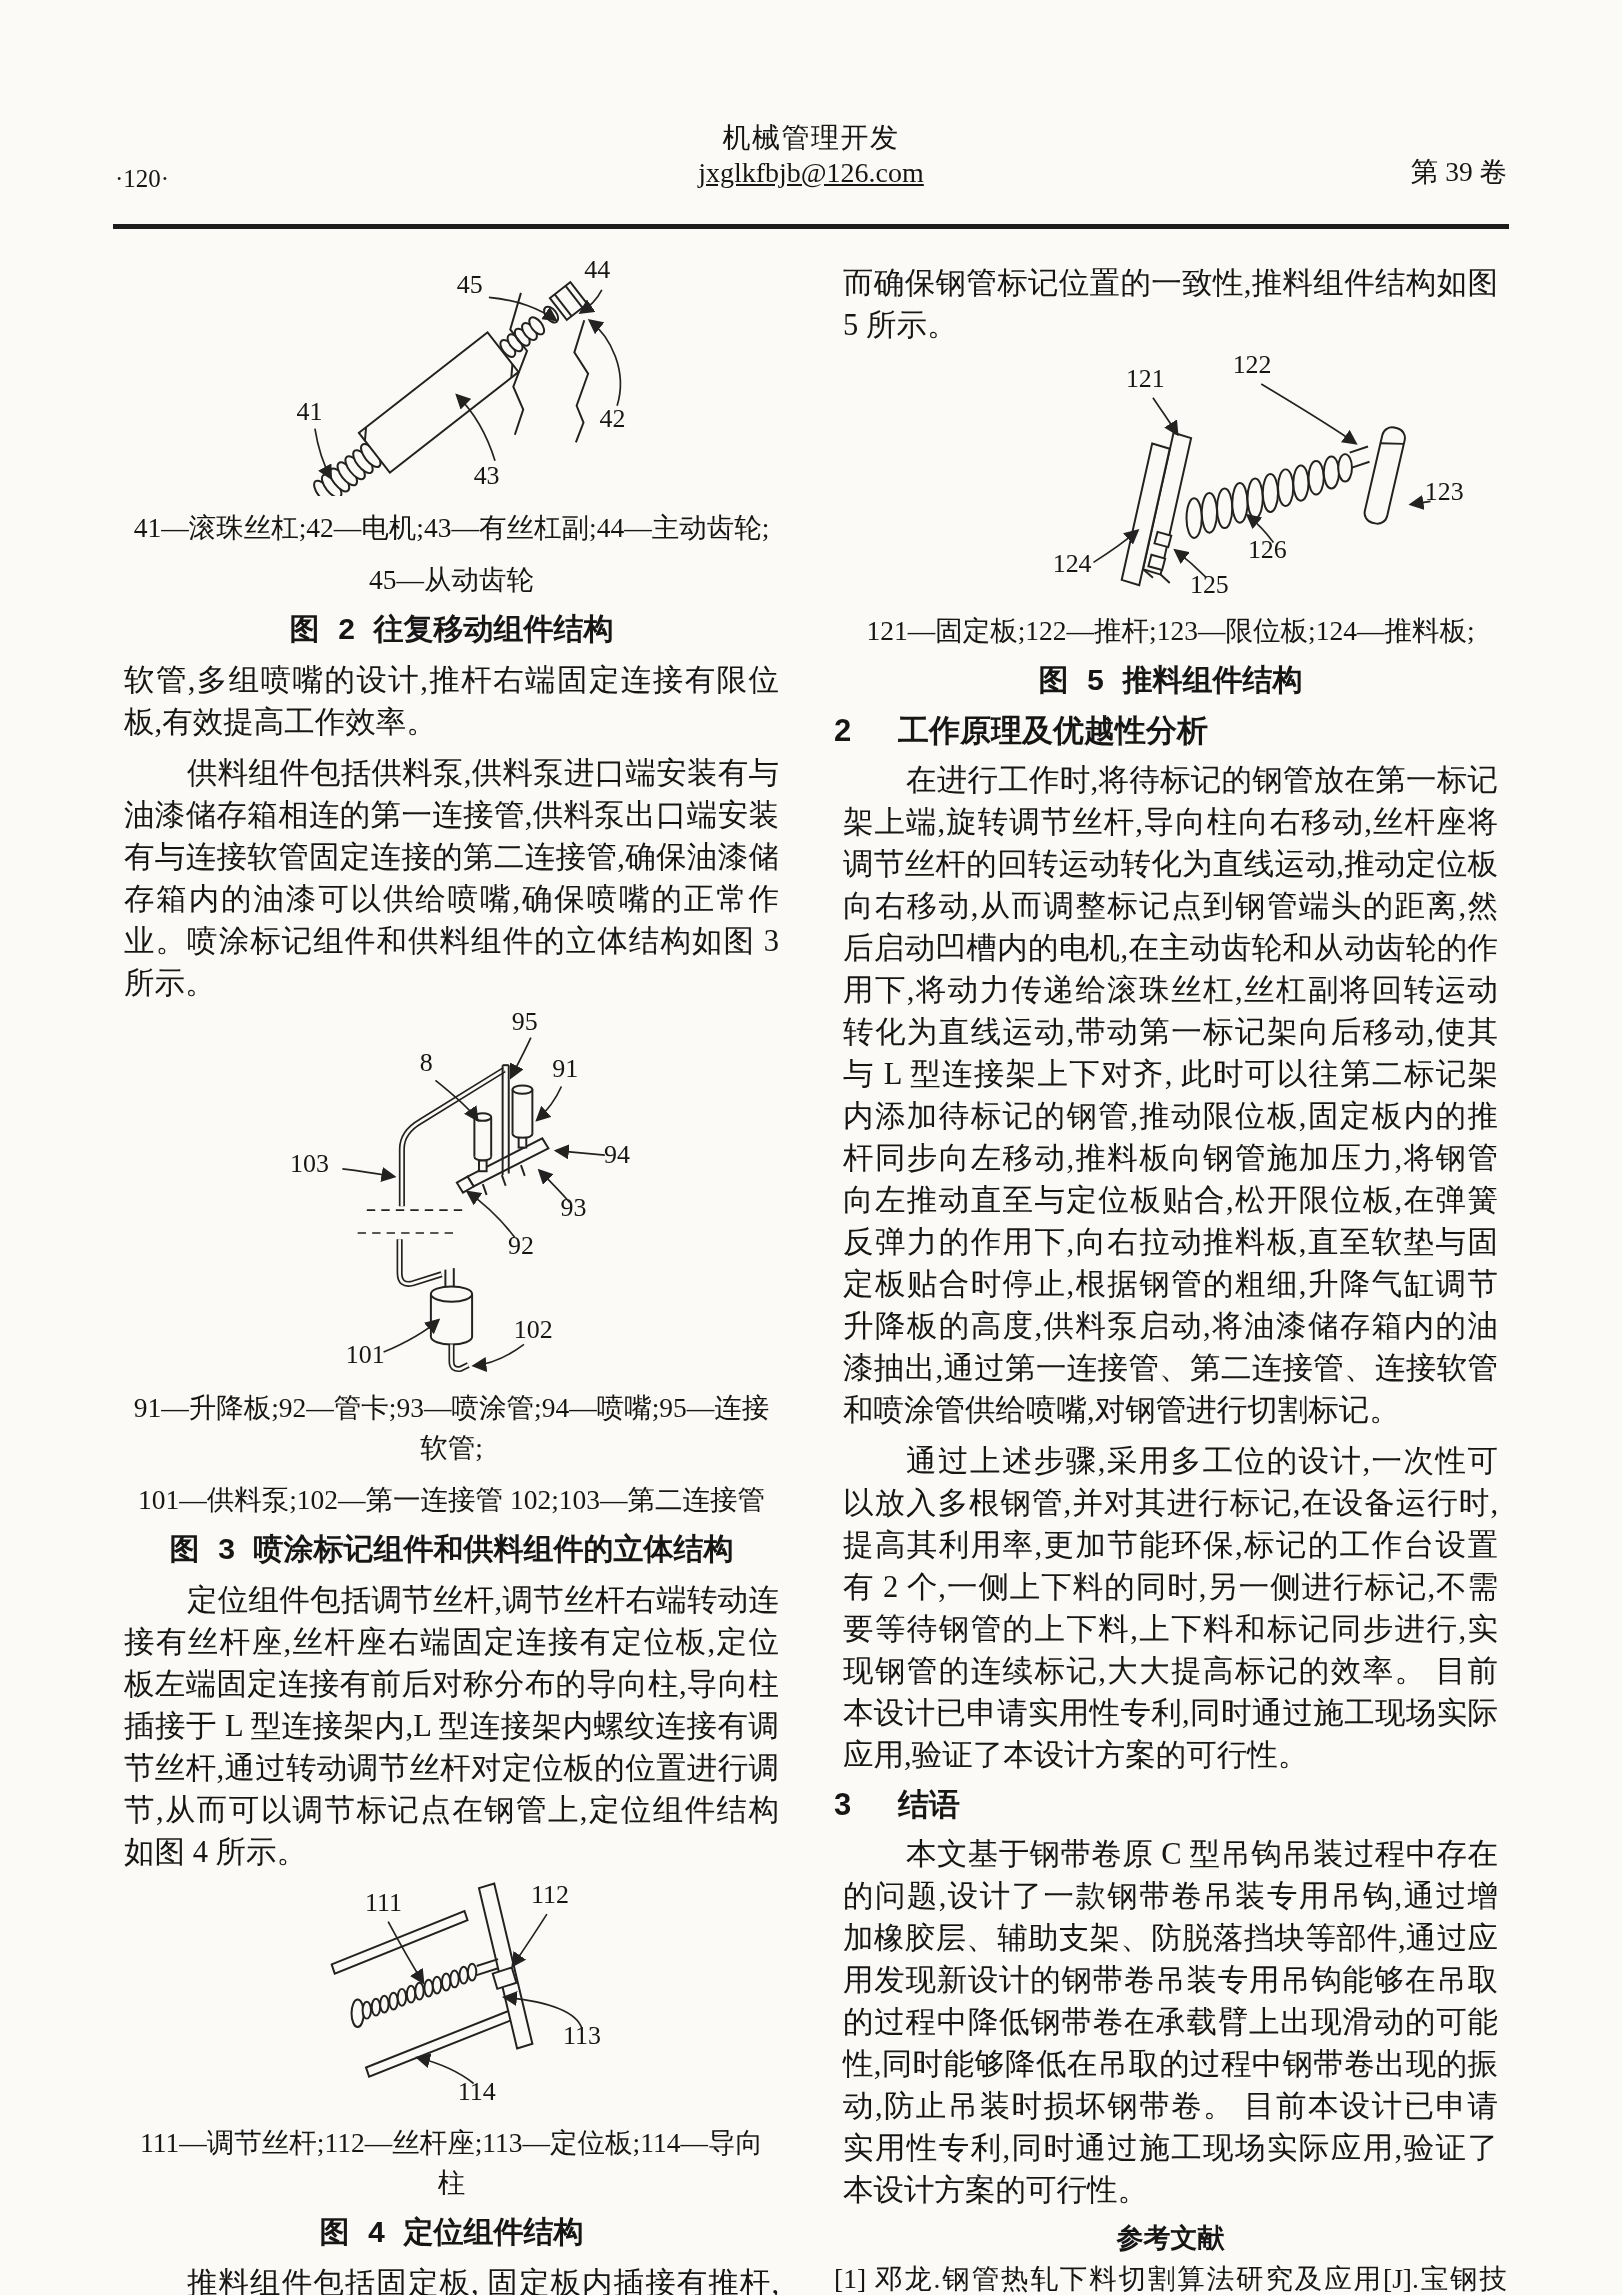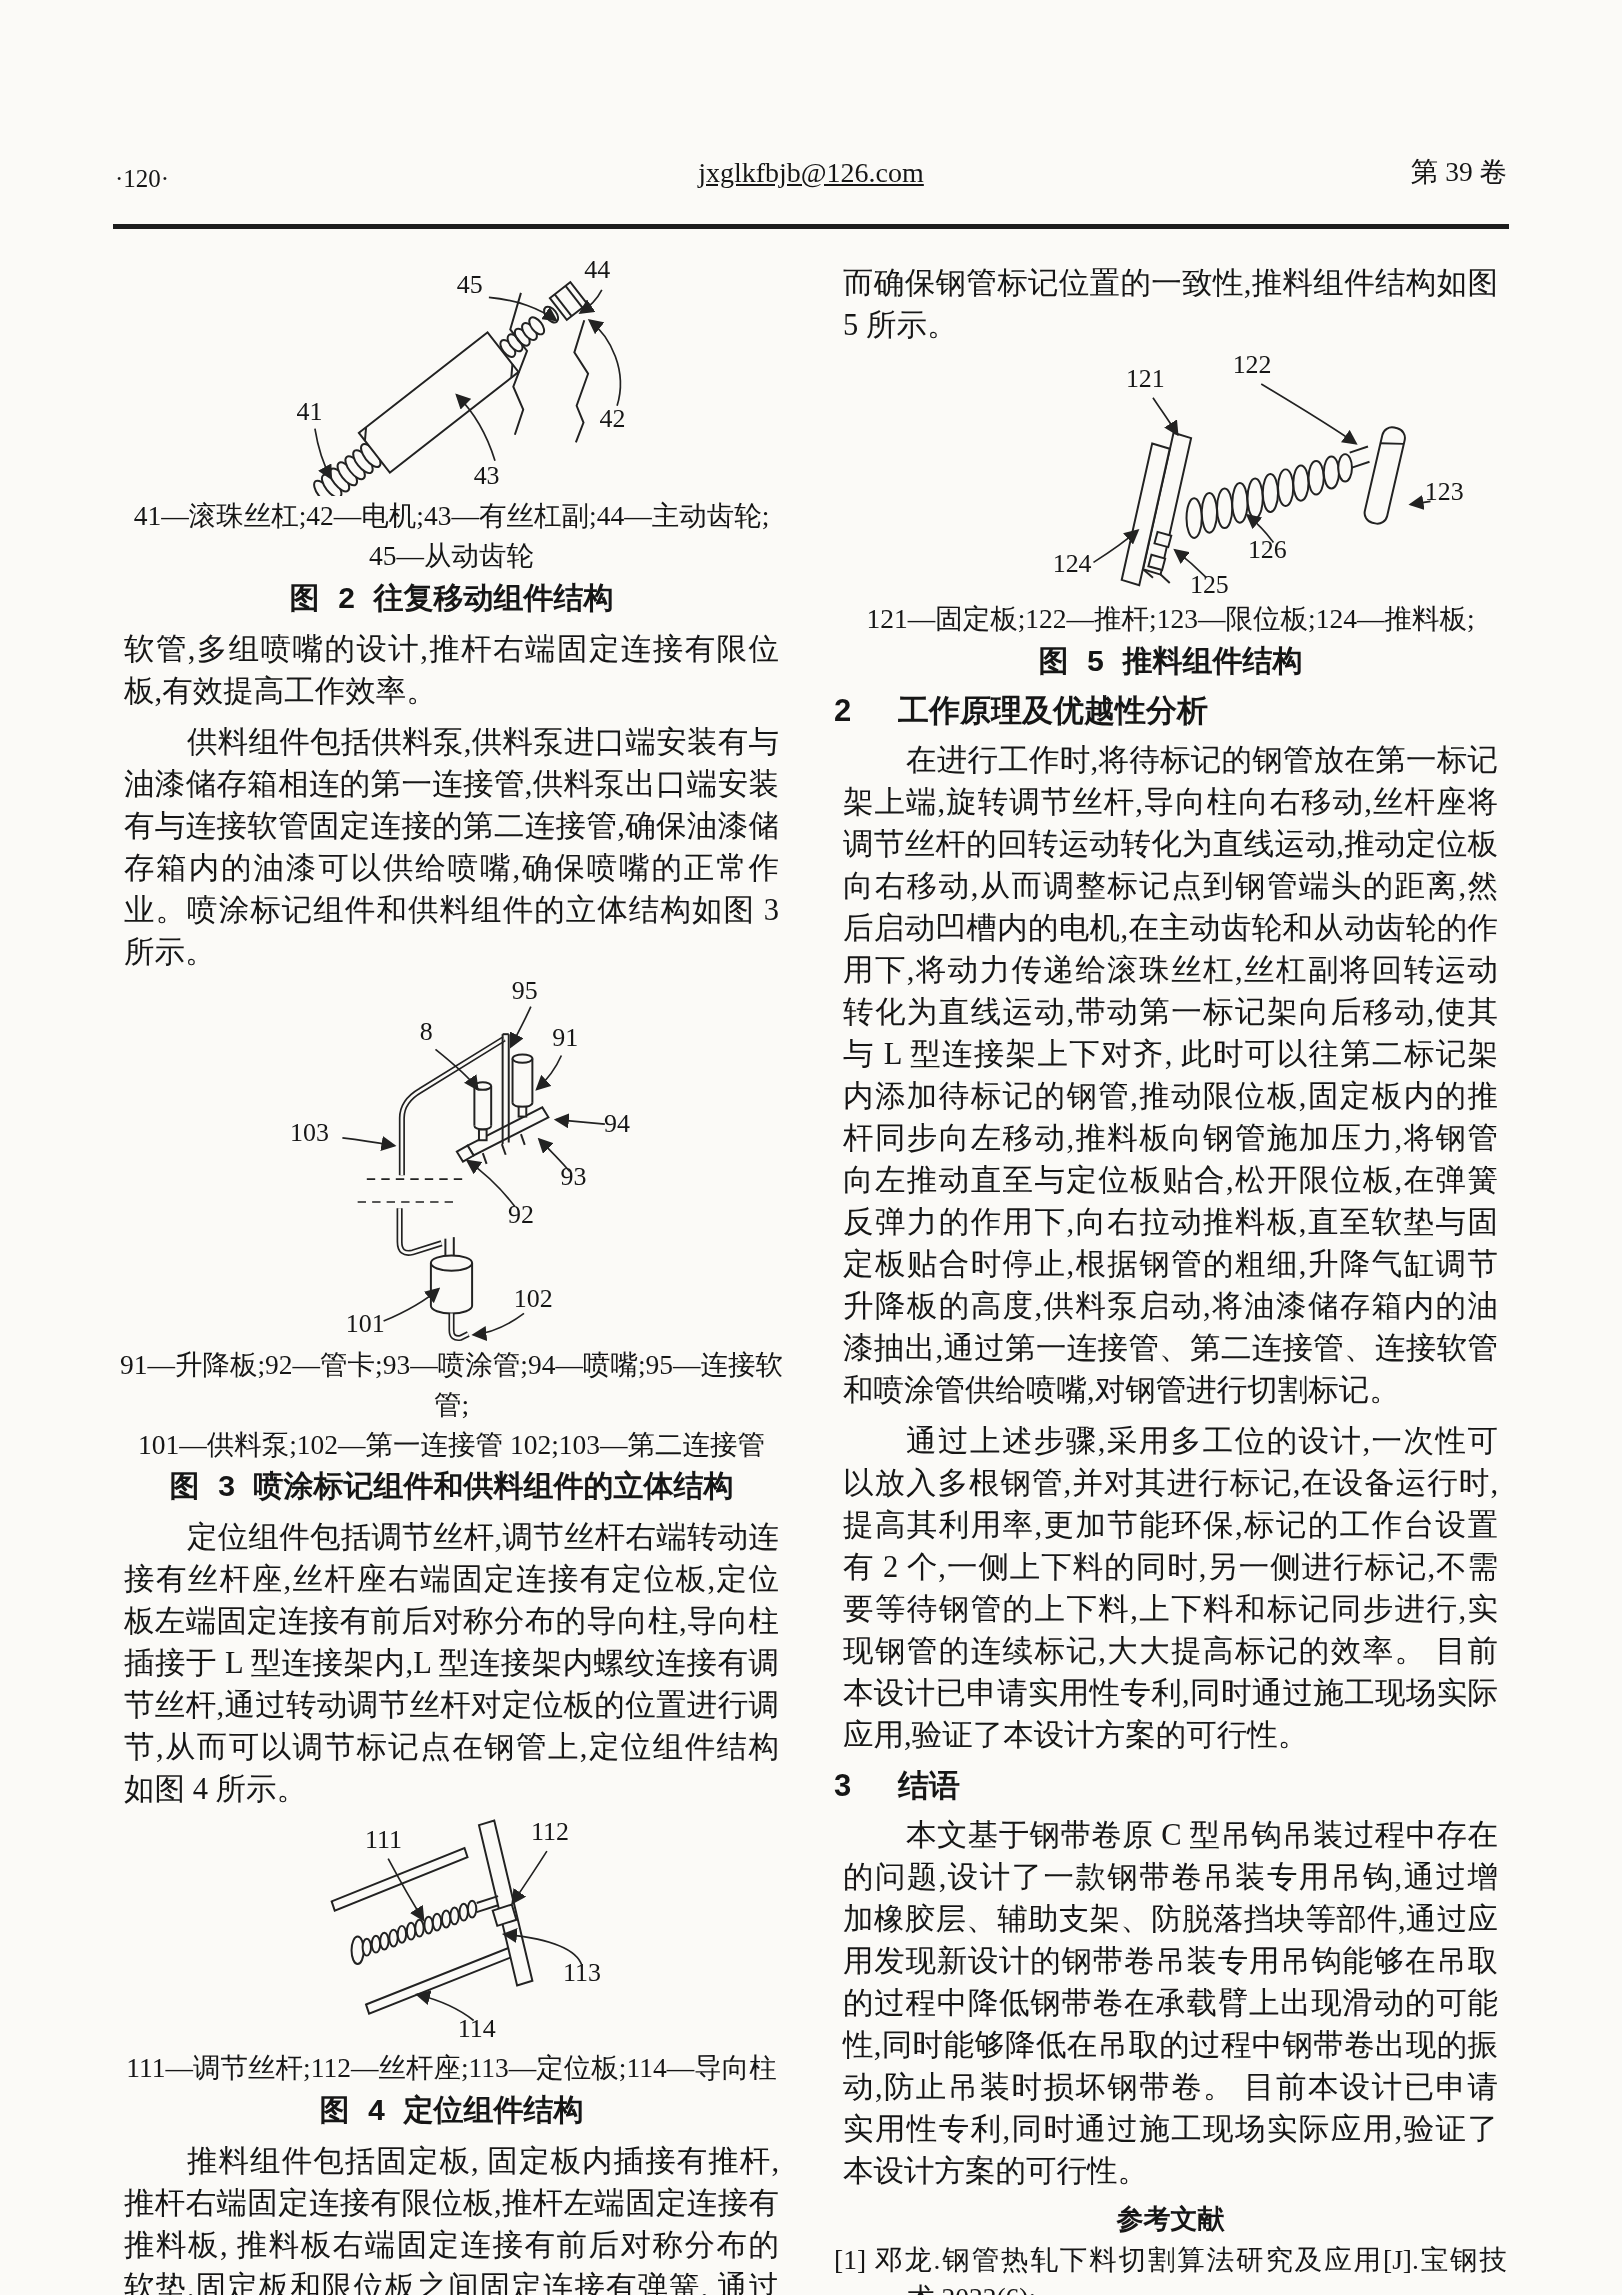--- a/index.html
+++ b/index.html
@@ -24,21 +24,21 @@
   .col { position:absolute; top:253px; width:673px; }
   .col-left  { left:115px; }
   .col-right { left:834px; }
 
   p.body {
     font-size:30.5px; line-height:42px; margin:9px;
     text-align:justify; word-break:break-all; text-justify:inter-character;
   }
   p.indent { text-indent:63px; }
 
-  .fig-caption { font-size:27.5px; line-height:40px; text-align:center; margin:0; }
+  .fig-caption { font-size:27.5px; line-height:40px; text-align:center; margin:12px; }
   .fig-title {
     font-family:Liberation Mono, monospace; font-weight:bold;
     font-size:30px; line-height:38px; text-align:center; margin:4.6px 0 7.6px 0;
   }
   .sec-heading {
     font-family:"Liberation Sans", sans-serif; font-weight:bold;
     font-size:31px; line-height:38px; margin:10.7px 0 7.6px 0; display:flex;
   }
   .sec-no { width:64px; flex:0 0 auto; }
 
@@ -56,20 +56,21 @@
   .tube-i { stroke:#fbfaf7; stroke-width:3.6; fill:none; stroke-linejoin:round; }
   .dash { stroke:#222; stroke-width:2.2; fill:none; stroke-dasharray:11 8; }
   .leader { stroke:#222; stroke-width:2.2; fill:none; }
   .fig-label { font-family:"Liberation Serif", serif; font-size:34px; fill:#161616; text-anchor:middle; }
 </style>
 </head>
 <body>
 
 <div class="page">
 
+  <div class="journal-title">机械管理开发</div>
   <div class="journal-email">jxglkfbjb@126.com</div>
   <div class="page-no">·120·</div>
   <div class="volume">第 39 卷</div>
   <div class="head-rule"></div>
 
   <div class="col col-left">
 
     <svg class="fig" width="673" height="243" viewBox="0 0 882 318">
       <defs>
         <marker id="m2" viewBox="0 0 10 10" refX="8.5" refY="5" markerWidth="9" markerHeight="9" orient="auto-start-reverse">

